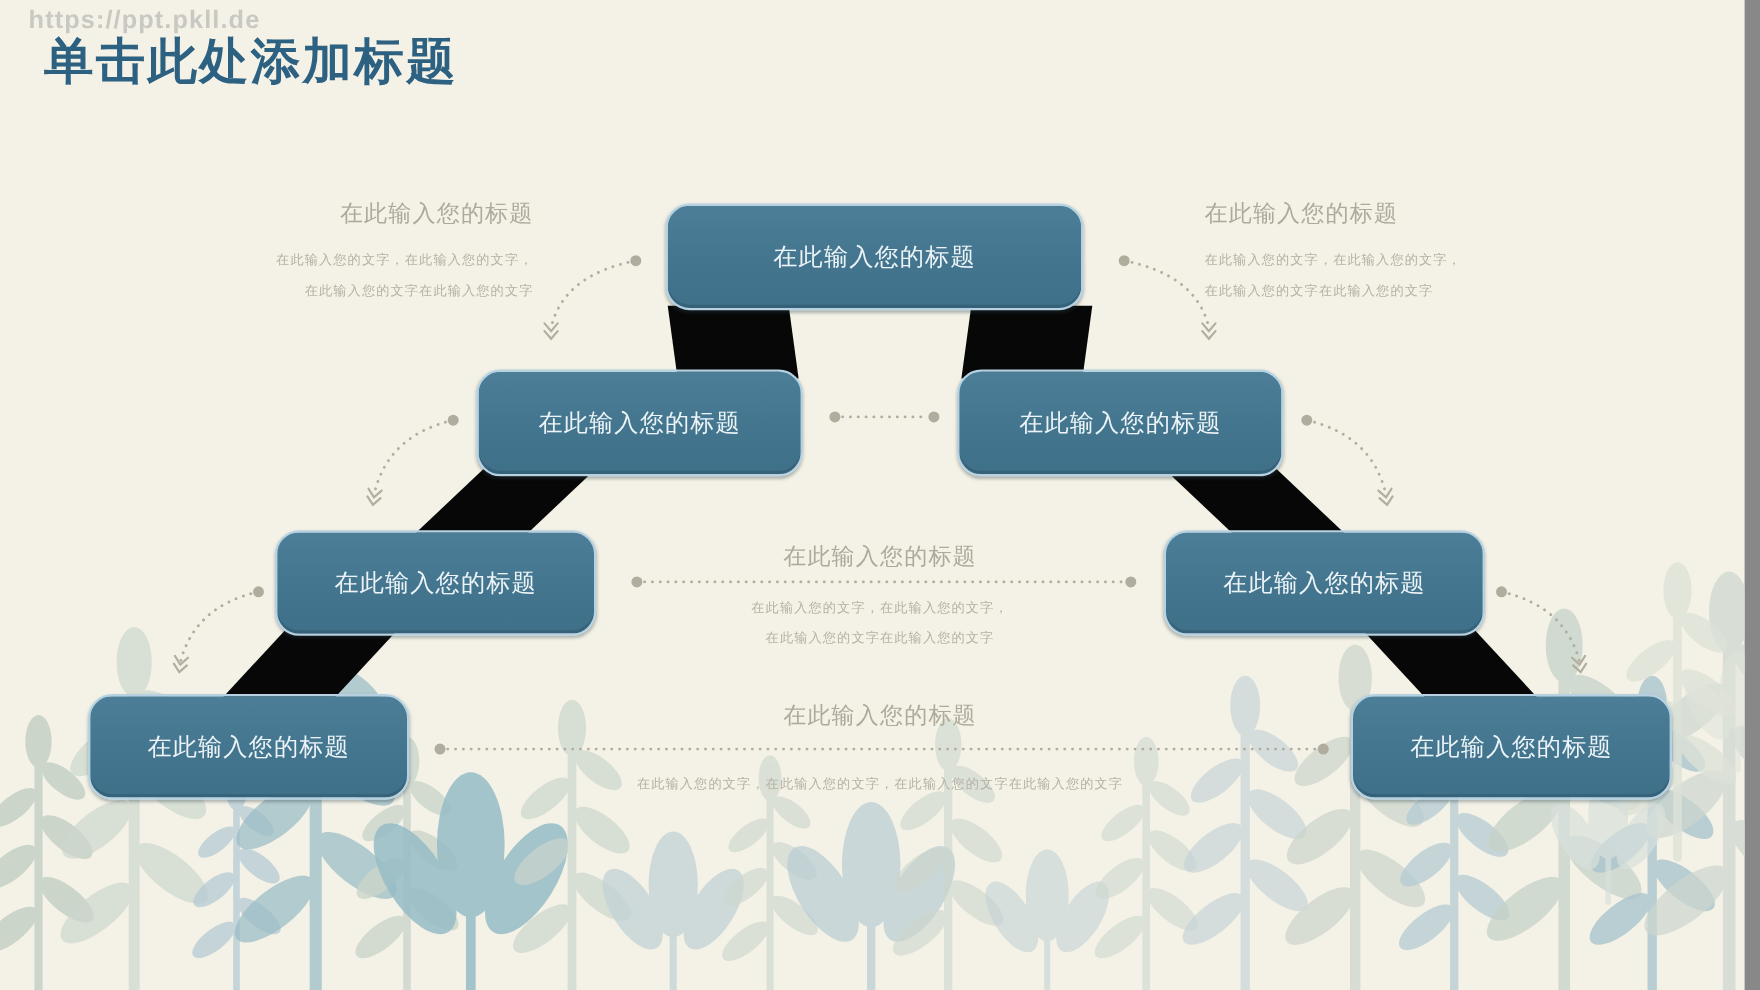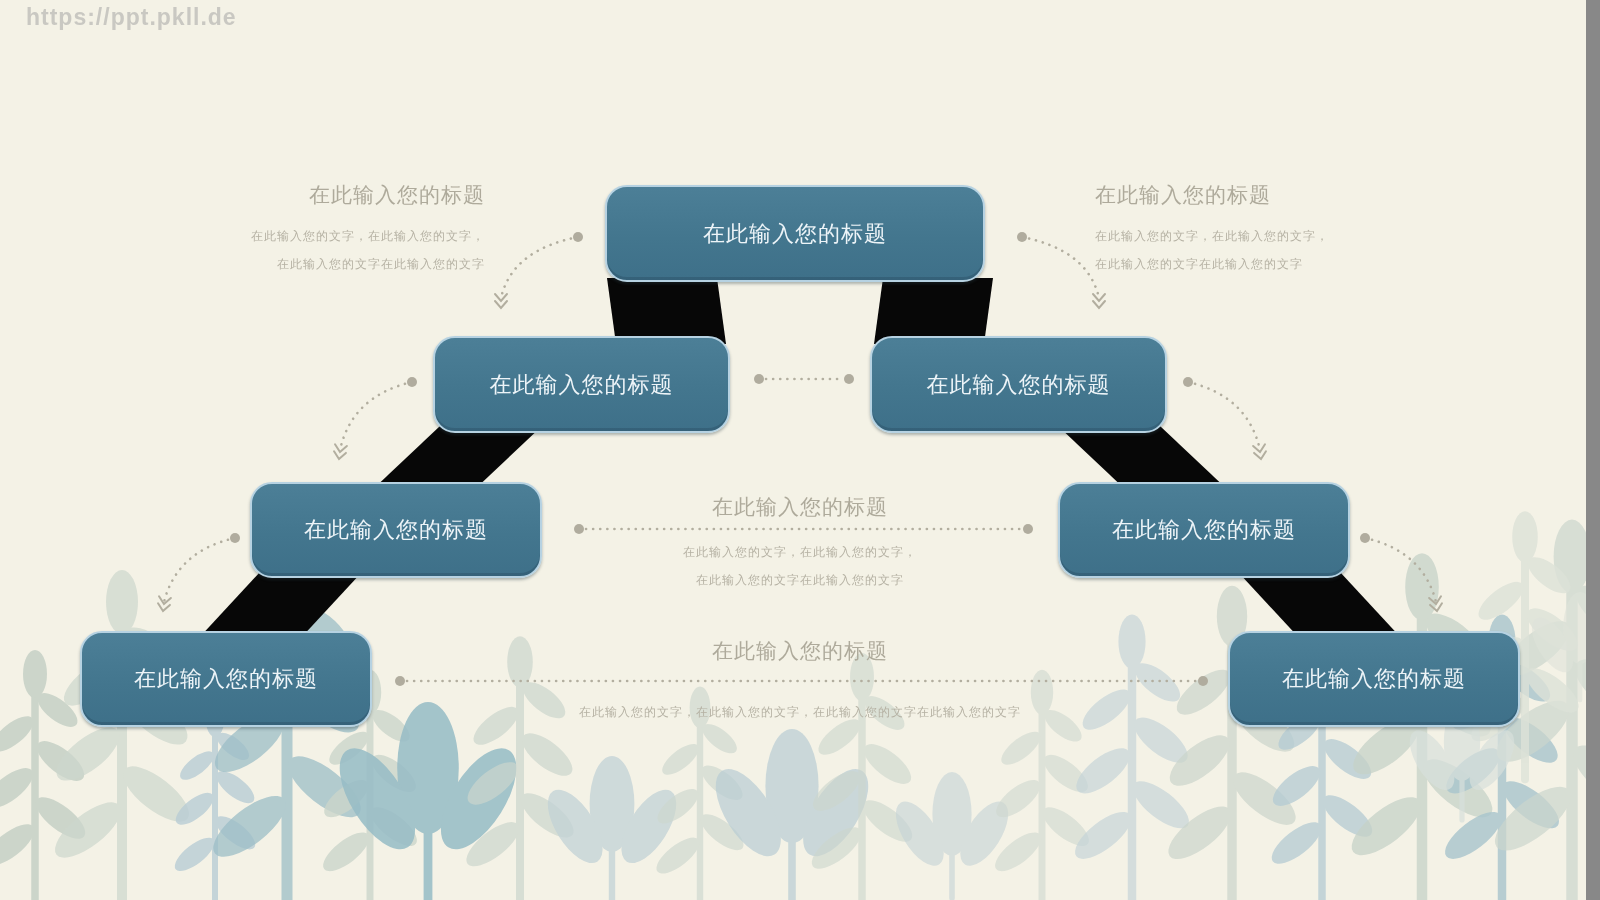--- a/index.html
+++ b/index.html
@@ -141,20 +141,21 @@
       <use href="#arrDown" transform="translate(501,308)"></use>
       <use href="#arrDown" transform="translate(1099,308)"></use>
       <use href="#arrDown" transform="translate(339,459) rotate(8)"></use>
       <use href="#arrDown" transform="translate(1261,459) rotate(-8)"></use>
       <use href="#arrDown" transform="translate(163,611) rotate(8)"></use>
       <use href="#arrDown" transform="translate(1437,611) rotate(-8)"></use>
     </g>
   </svg>
 
   <div class="watermark">https://ppt.pkll.de</div>
+  <h1 class="page-title">单击此处添加标题</h1>
 
   <div class="node n1">
       <span>在此输入您的标题</span>
     </div>
   <div class="node n2">
       <span>在此输入您的标题</span>
     </div>
   <div class="node n3">
       <span>在此输入您的标题</span>
     </div>

